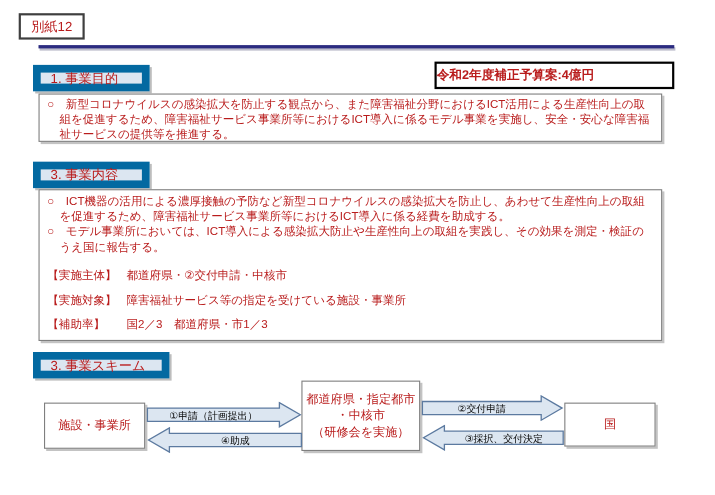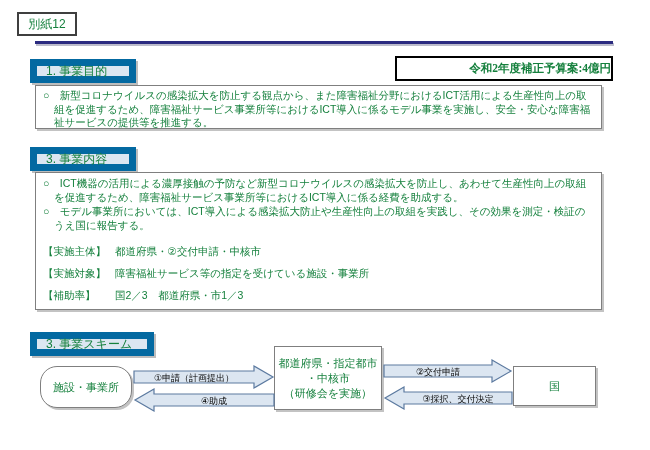--- a/index.html
+++ b/index.html
@@ -1,18 +1,18 @@
 <!DOCTYPE html>
 <html><head>
 <meta charset="utf-8">
 <style>
   html,body { margin:0; padding:0; background:#ffffff; }
   .page {
     position:relative; width:650px; height:450px; overflow:hidden;
-    background:#ffffff; color:#15803d;
+    background:#ffffff; color:#b91c1c;
     font-family:"Liberation Sans","DejaVu Sans",sans-serif;
   }
 
   
   .tag-box {
     position:absolute; left:17px; top:12px; width:60px; height:24px;
     border:2px solid #3f3f3f; box-sizing:border-box; background:#fff;
     display:flex; align-items:center; justify-content:center; font-size:12px;
   }
   .page-title {
@@ -25,27 +25,27 @@
   }
 
   
   .sec-head {
     position:absolute; height:24px; box-sizing:border-box;
     background:#dce6f1; border:7px solid #0369a1; box-shadow:2px 2px 0 #bdbdbd;
     display:flex; align-items:center; padding:0 9px; font-size:12px; white-space:nowrap;
   }
   #sec1-head { left:30px; top:59px;  width:106px; }
   #sec2-head { left:30px; top:147px; width:106px; }
-  #sec3-head { left:30px; top:332px; width:124px; }
+  #sec3-head { left:30px; top:320px; width:124px; }
 
   .budget-box {
     position:absolute; left:395px; top:56px; width:218px; height:25px;
     border:2px solid #000; box-sizing:border-box; background:#fff;
-    display:flex; align-items:center; justify-content:flex-end;
-    font-size:11.5px; font-weight:bold; white-space:nowrap;font-family:Liberation Serif, serif;
+    display:flex; align-items:center; justify-content:flex-start;
+    font-size:11.5px; font-weight:bold; white-space:nowrap;
   }
 
   
   .content-box {
     position:absolute; left:35px; width:567px; box-sizing:border-box;
     background:#fff; border:1px solid #7f7f7f; box-shadow:2px 2px 0 #c3c3c3;
     padding:3px 7px; font-size:10.5px; line-height:13.5px;
   }
   #purpose-box { top:85px;  height:44px; }
   #details-box { top:172px; height:138px; line-height:14px; }
@@ -56,21 +56,21 @@
   .detail-item { display:flex; line-height:16px; margin-bottom:6px; white-space:nowrap;align-items:flex-end; }
   .detail-item .lbl { width:72px; flex:none; }
 
   
   .node {
     position:absolute; box-sizing:border-box; background:#fff;
     border:1px solid #7f7f7f; box-shadow:2px 2px 0 #c3c3c3;
     display:flex; align-items:center; justify-content:center;
     text-align:center; font-size:11px; line-height:15px;
   }
-  #node-provider   { left:40px;  top:366px; width:92px;  height:42px;border-radius:17px; }
+  #node-provider   { left:40px;  top:366px; width:92px;  height:42px; }
   #node-prefecture { left:274px; top:346px; width:108px; height:64px; flex-direction:column; }
   #node-nation     { left:513px; top:366px; width:83px;  height:40px; }
 
   .flow { position:absolute; }
   #flow-1 { left:133px; top:365px; }
   #flow-4 { left:133px; top:388px; }
   #flow-2 { left:383px; top:359px; }
   #flow-3 { left:383px; top:386px; }
 
   .flow svg { display:block; }

